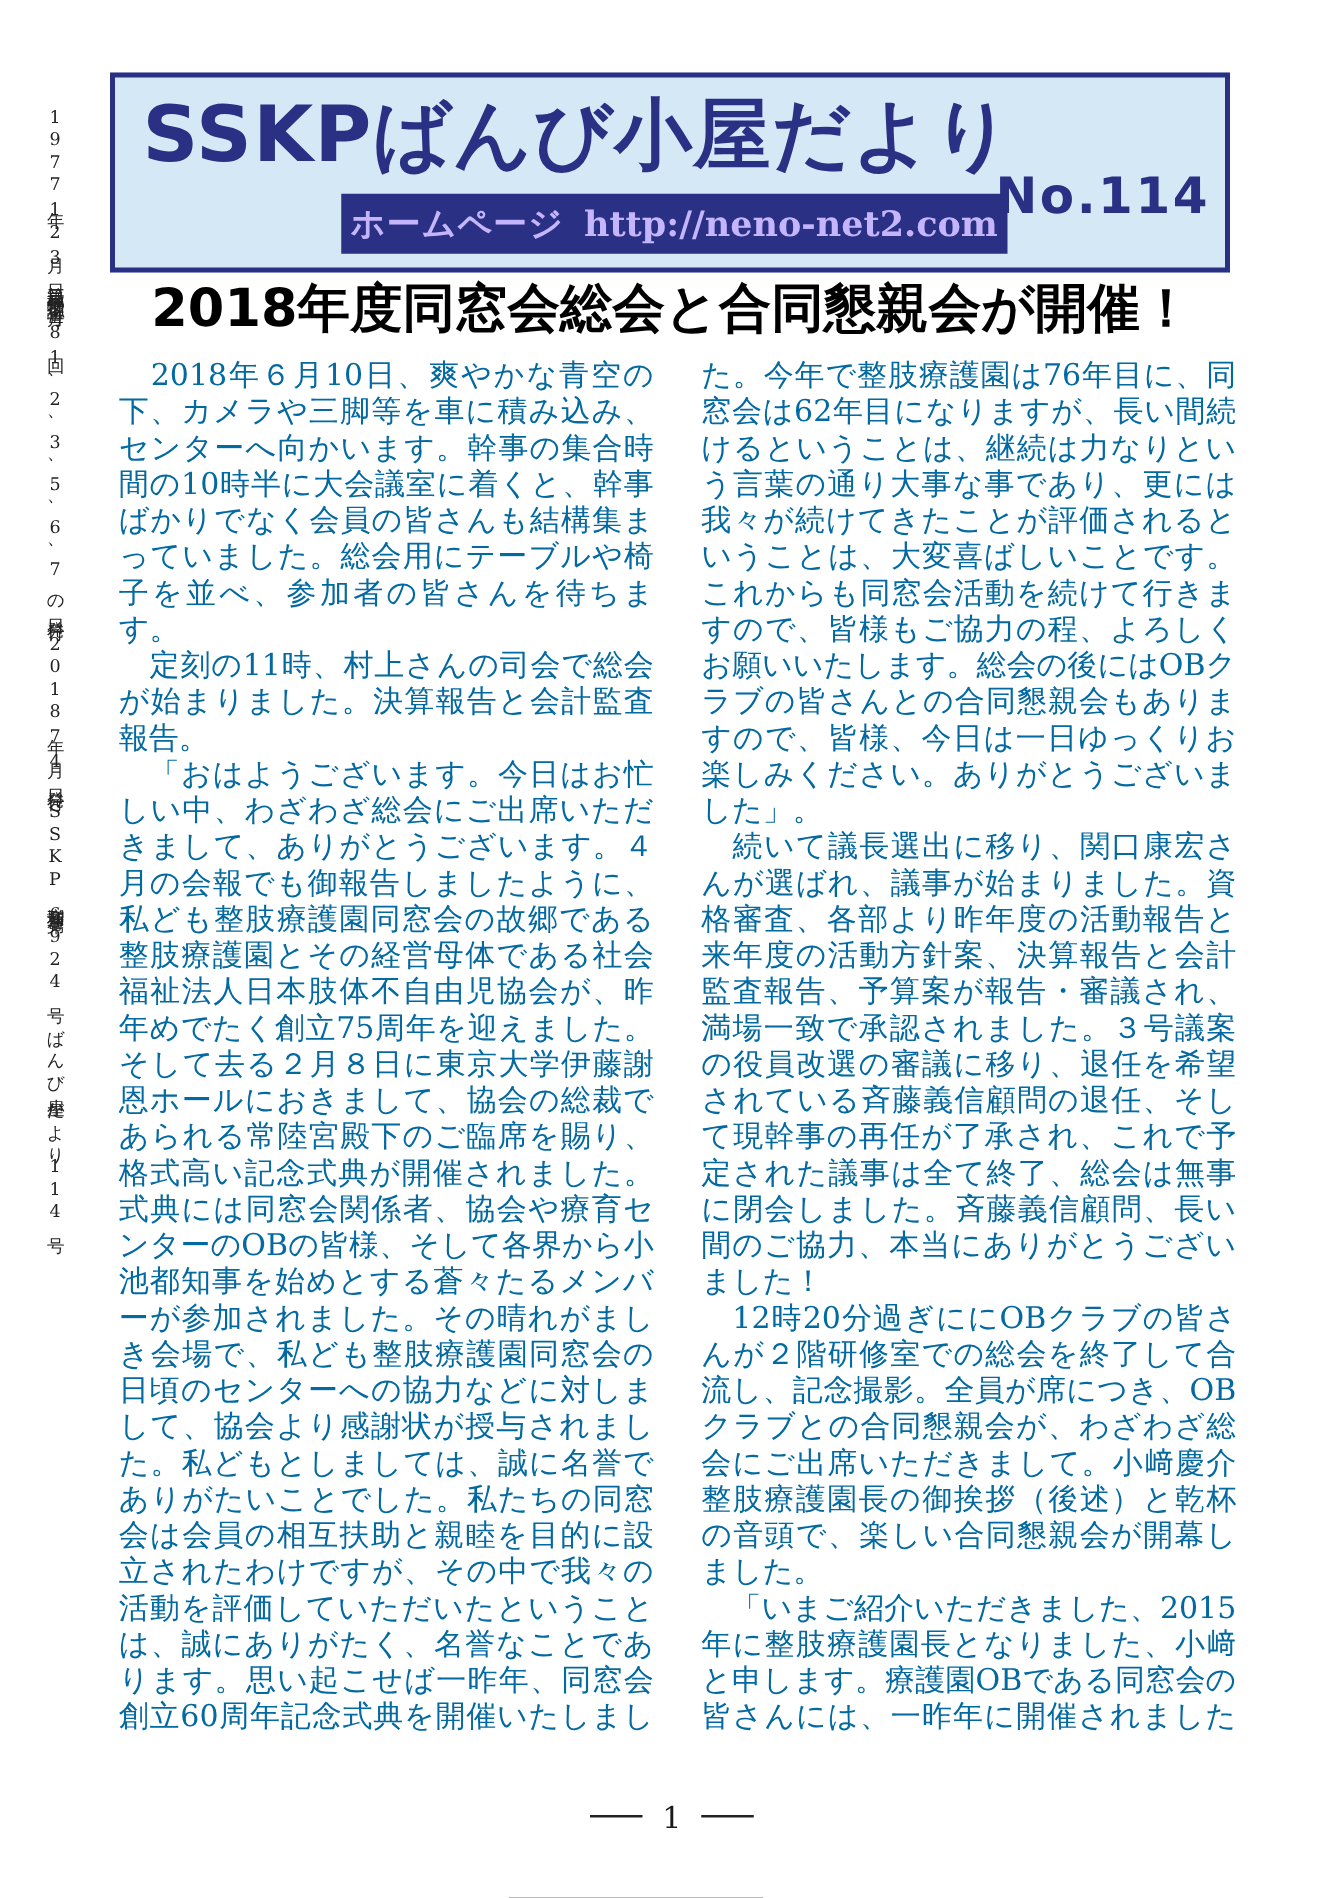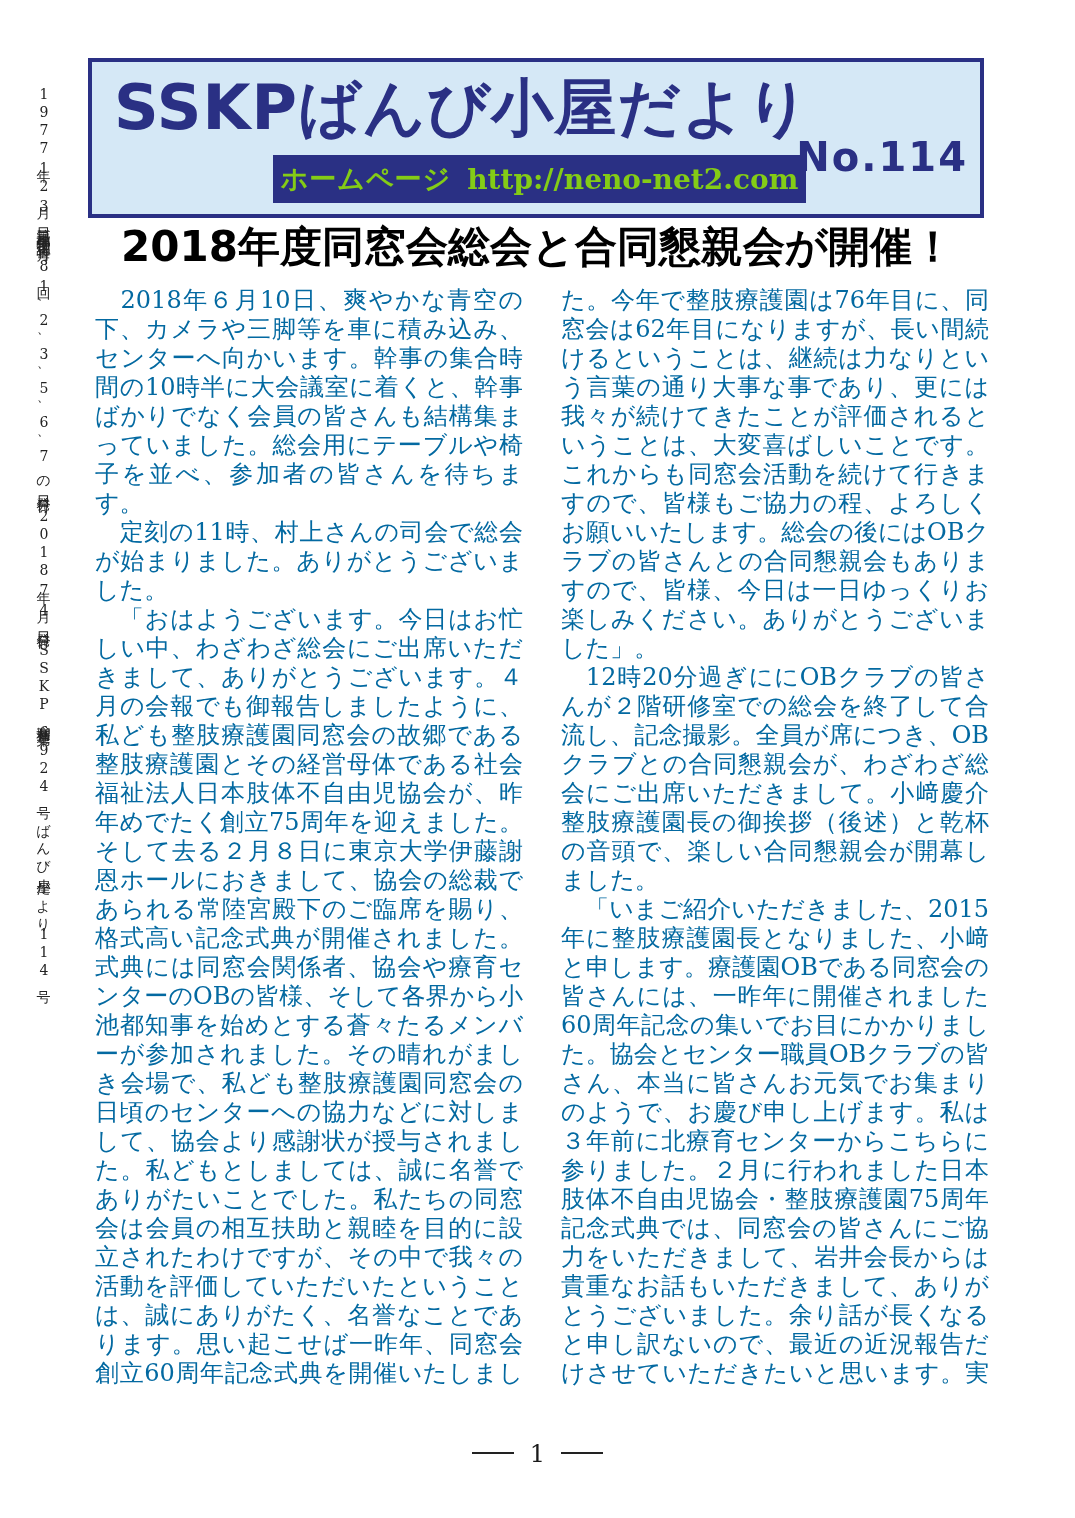--- a/index.html
+++ b/index.html
@@ -33,21 +33,21 @@
     font-weight:bold;font-size:62px;line-height:88px;
     color:#2a3084;letter-spacing:1px;white-space:nowrap;
   }
   .issue-number{
     position:absolute;right:12px;top:48px;
     font-family:"DejaVu Sans","Liberation Sans",sans-serif;
     font-weight:bold;font-size:40px;color:#2a3084;letter-spacing:2px;margin-top:24px;
   }
   .homepage-bar{
     position:absolute;left:181px;top:93px;width:533px;height:48px;
-    background:#2a3084;color:#84cc16;
+    background:#2a3084;color:#c4b5fd;
     display:flex;align-items:center;justify-content:center;gap:16px;
     white-space:nowrap;
   }
   .homepage-label{
     font-family:"DejaVu Sans","Liberation Sans",sans-serif;
     font-weight:bold;font-size:27px;letter-spacing:1px;
   }
   .homepage-url{
     font-family:"DejaVu Serif","Liberation Serif",serif;
     font-weight:bold;font-size:28px;
@@ -92,22 +92,23 @@
     <div class="homepage-bar">
       <span class="homepage-label">ホームページ</span>
       <span class="homepage-url">http://neno-net2.com</span>
     </div>
   </div>
 
   <div class="headline">2018年度同窓会総会と合同懇親会が開催！</div>
 
   <div class="article">
     <p>　2018年６月10日、爽やかな青空の下、カメラや三脚等を車に積み込み、センターへ向かいます。幹事の集合時間の10時半に大会議室に着くと、幹事ばかりでなく会員の皆さんも結構集まっていました。総会用にテーブルや椅子を並べ、参加者の皆さんを待ちます。</p>
-    <p>　定刻の11時、村上さんの司会で総会が始まりました。ありがとうございました。</p>
+    <p>　定刻の11時、村上さんの司会で総会が始まりました。決算報告と会計監査報告。</p>
     <p>　「おはようございます。今日はお忙しい中、わざわざ総会にご出席いただきまして、ありがとうございます。４月の会報でも御報告しましたように、私ども整肢療護園同窓会の故郷である整肢療護園とその経営母体である社会福祉法人日本肢体不自由児協会が、昨年めでたく創立75周年を迎えました。そして去る２月８日に東京大学伊藤謝恩ホールにおきまして、協会の総裁であられる常陸宮殿下のご臨席を賜り、格式高い記念式典が開催されました。式典には同窓会関係者、協会や療育センターのOBの皆様、そして各界から小池都知事を始めとする蒼々たるメンバーが参加されました。その晴れがましき会場で、私ども整肢療護園同窓会の日頃のセンターへの協力などに対しまして、協会より感謝状が授与されました。私どもとしましては、誠に名誉でありがたいことでした。私たちの同窓会は会員の相互扶助と親睦を目的に設立されたわけですが、その中で我々の活動を評価していただいたということは、誠にありがたく、名誉なことであります。思い起こせば一昨年、同窓会創立60周年記念式典を開催いたしました。今年で整肢療護園は76年目に、同窓会は62年目になりますが、長い間続けるということは、継続は力なりという言葉の通り大事な事であり、更には我々が続けてきたことが評価されるということは、大変喜ばしいことです。これからも同窓会活動を続けて行きますので、皆様もご協力の程、よろしくお願いいたします。総会の後にはOBクラブの皆さんとの合同懇親会もありますので、皆様、今日は一日ゆっくりお楽しみください。ありがとうございました」。</p>
+    <p>　続いて議長選出に移り、関口康宏さんが選ばれ、議事が始まりました。資格審査、各部より昨年度の活動報告と来年度の活動方針案、決算報告と会計監査報告、予算案が報告・審議され、満場一致で承認されました。３号議案の役員改選の審議に移り、退任を希望されている斉藤義信顧問の退任、そして現幹事の再任が了承され、これで予定された議事は全て終了、総会は無事に閉会しました。斉藤義信顧問、長い間のご協力、本当にありがとうございました！</p>
     <p>　12時20分過ぎににOBクラブの皆さんが２階研修室での総会を終了して合流し、記念撮影。全員が席につき、OBクラブとの合同懇親会が、わざわざ総会にご出席いただきまして。小﨑慶介整肢療護園長の御挨拶（後述）と乾杯の音頭で、楽しい合同懇親会が開幕しました。</p>
     <p>　「いまご紹介いただきました、2015年に整肢療護園長となりました、小﨑と申します。療護園OBである同窓会の皆さんには、一昨年に開催されました60周年記念の集いでお目にかかりました。協会とセンター職員OBクラブの皆さん、本当に皆さんお元気でお集まりのようで、お慶び申し上げます。私は３年前に北療育センターからこちらに参りました。２月に行われました日本肢体不自由児協会・整肢療護園75周年記念式典では、同窓会の皆さんにご協力をいただきまして、岩井会長からは貴重なお話もいただきまして、ありがとうございました。余り話が長くなると申し訳ないので、最近の近況報告だけさせていただきたいと思います。実は先日、５月31日に国賓として日本にお見えになっていたベトナムの国家主席の奥様が、療護園を訪問してくださいました。ちょうどこのお部屋で療護園の75年の歴史をご説明申し上げ、午後は園の中をご案内いたしました。ベトナムでは戦争による枯れ葉剤の影響とか、残</p>
   </div>
 
   <div class="page-footer">
     <span class="footer-dash"></span><span>1</span><span class="footer-dash"></span>
   </div>
 
 </div>
 

